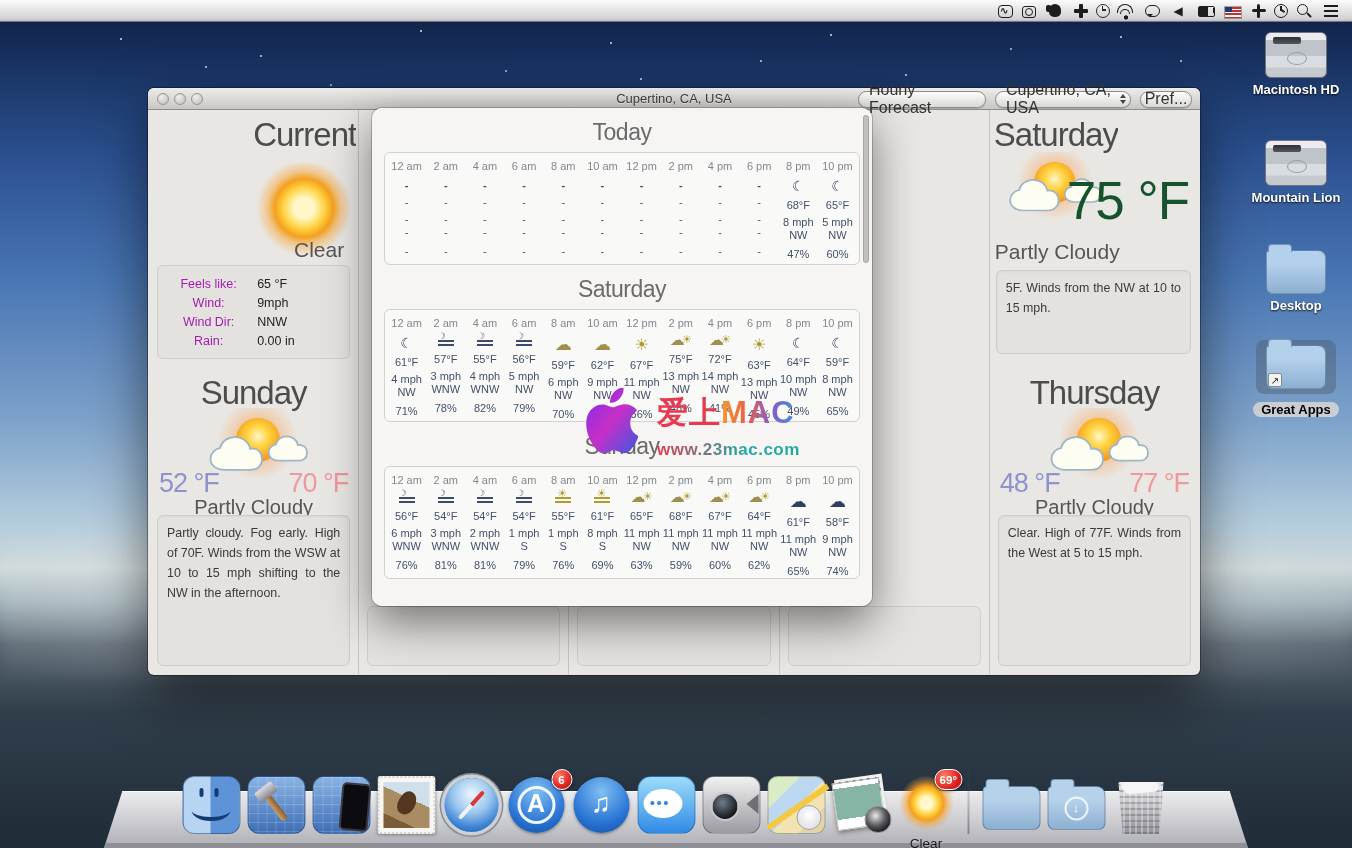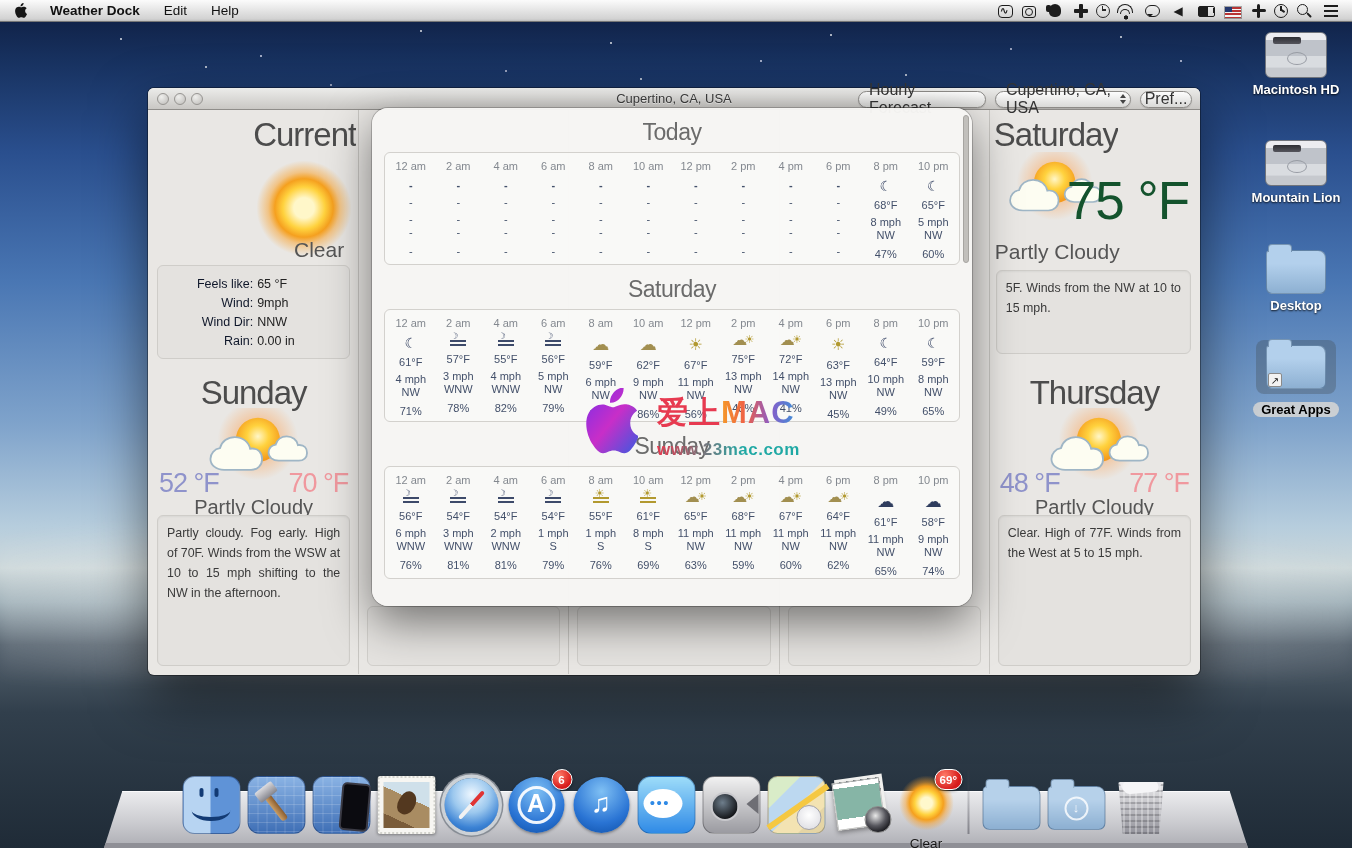--- a/index.html
+++ b/index.html
@@ -88,32 +88,32 @@
   .wcol:last-child{border-right:none}
   .p-title{font-weight:300;color:#4c4c4c;font-size:33px;letter-spacing:-1px;white-space:nowrap;overflow:hidden}
   .p-cond{font-weight:300;color:#555;font-size:21px}
   .abs{position:absolute}
   .t-right{text-align:right}
   .t-center{text-align:center}
   .descbox{position:absolute;border:1px solid #cfcdc9;background:#e4e2df;border-radius:6px;padding:8px 9px;
     font-size:12.4px;color:#3a3a3a;line-height:1.6;text-align:justify;box-shadow:inset 0 1px 2px rgba(0,0,0,.05)}
   .infobox{position:absolute;border:1px solid #cfcdc9;background:#e4e2df;border-radius:6px;padding:9px 6px;font-size:12.5px;color:#333}
   .inforow{display:flex;line-height:19px}
-  .inforow .lb{width:52%;text-align:right;padding-right:4px;color:#0f172a}
+  .inforow .lb{width:52%;text-align:center;padding-right:4px;color:#a21caf}
   .inforow .vl{text-align:left;color:#222}
   .sun-big{position:absolute;width:96px;height:96px;
     background:radial-gradient(circle,#fff7c9 0 15%,#ffd23e 31%,#f5a01f 43%,rgba(249,160,40,.5) 53%,rgba(249,160,40,0) 70%)}
   .psun{position:absolute}
   .temp-low{position:absolute;font-weight:300;font-size:27px;color:#8f93cb;letter-spacing:-1px}
   .temp-high{position:absolute;font-weight:300;font-size:27px;color:#f0989e;letter-spacing:-1px}
   .temp-big{position:absolute;font-weight:400;font-size:53px;color:#14532d;letter-spacing:-1px}
   .ghost-box{position:absolute;left:8px;right:8px;bottom:8px;height:60px;border:1px solid #d1cfcb;background:#e5e3e0;border-radius:6px}
 
   
-  #overlay{position:absolute;left:372px;top:108px;width:600px;height:498px;z-index:30;border-radius:16px;
+  #overlay{position:absolute;left:372px;top:108px;width:500px;height:498px;z-index:30;border-radius:10px;
     background:rgba(246,245,243,.975);box-shadow:0 16px 45px rgba(0,0,0,.5),0 0 0 1px rgba(0,0,0,.2)}
   .hf-title{font-size:23px;font-weight:300;color:#6b6b6b;text-align:center;margin:11px 0 6px;letter-spacing:-.5px}
   .hf-box{margin:0 12px;border:1px solid #d3d1cd;border-radius:6px;background:rgba(252,251,249,.55);display:flex;padding:7px 2px;height:113px}
   .hf-col{flex:1;text-align:center;font-size:11px;color:#43506a;display:flex;flex-direction:column;align-items:center}
   .hf-hour{color:#83888f;margin-bottom:6px;font-size:11px}
   .hf-ic{height:19px;display:flex;align-items:center;justify-content:center;position:relative}
   .hf-temp{margin-top:5px}
   .hf-wind{margin-top:5px}
   .hf-dir{margin-top:1px}
   .hf-hum{margin-top:7px}
@@ -231,30 +231,20 @@
       <path fill="#fdfdf2" stroke="#9fb6c6" stroke-width="1.4" d="M69 40c-4.6 0-7.8-2.7-7.8-6.3 0-3.1 2.3-5.7 5.5-6.1 1-3.8 4.4-6.3 8.4-6.3 4.4 0 8 2.8 8.7 6.7.4-.1.8-.1 1.3-.1 3.4 0 5.7 2.5 5.7 6.1 0 3.6-2.7 6-6.3 6H69z"></path>
     </g>
   </defs>
 </svg>
 
 <div id="screen">
   <div id="stars"></div>
   <div class="haze"></div>
 
   <div id="menubar">
-    <div id="menu-left">
-      <span class="apple-wrap">
-        <svg width="13" height="15" viewBox="0 0 64 76">
-            <use href="#applepath" fill="#161616"></use>
-          </svg>
-      </span>
-    <span class="menu-item bold">Weather Dock</span>
-        <span class="menu-item">Edit</span>
-        <span class="menu-item">Help</span>
-      </div>
     <div id="menu-status">
         <span class="mi mi-app-window"></span>
         <span class="mi mi-camera"></span>
         <span class="mi mi-evernote"></span>
         <span class="mi mi-growl-plus"></span>
         <span class="mi mi-time-machine"></span>
         <span class="mi mi-wifi"></span>
         <span class="mi mi-messages-bubble"></span>
         <span class="mi mi-volume"></span>
         <span class="mi mi-battery"></span>

